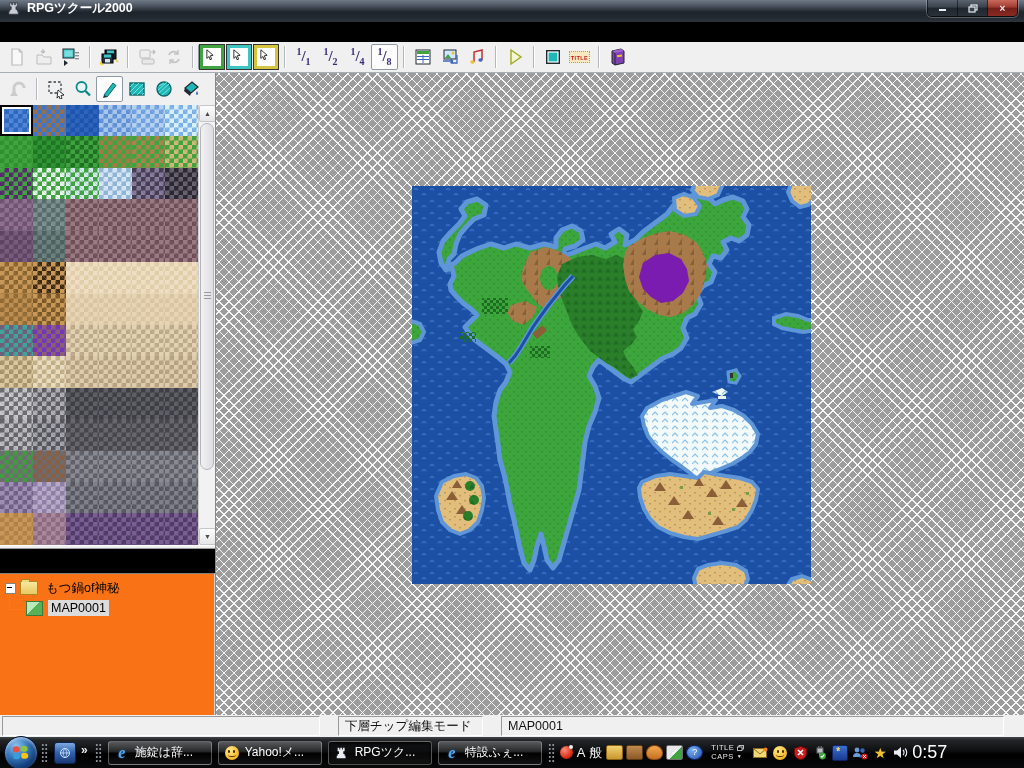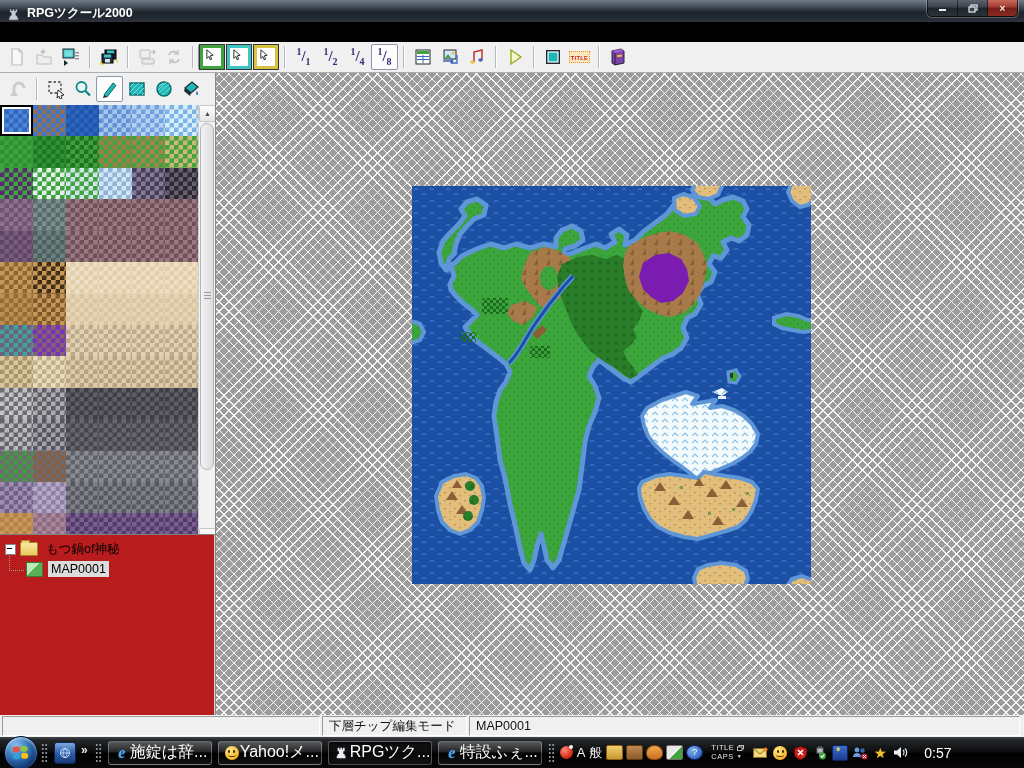--- a/index.html
+++ b/index.html
@@ -1,21 +1,21 @@
 <!DOCTYPE html>
 <html style="--m-ocean: #1B50A4; --m-wave: #3A6EC2; --m-shallow: #5E96D8; --m-grass: #3CA53C; --m-grassdot: #2F8F2F; --m-forest: #2A7E2A; --m-forestdark: #1F6B22; --m-mtn: #A87A4A; --m-mtndark: #7A5630; --m-crater: #7A1CB0; --m-ice: #F2FAFC; --m-iceline: #8CC2E8; --m-sand: #E2BE7C; --m-sanddark: #C09858; --m-desertmtn: #8A5E36; --m-village: #1E6E22; --m-bridge: #8A5E36;"><head>
 <meta charset="utf-8">
 <style>
   html,body{margin:0;padding:0;background:#000;}
   #screen{position:relative;width:1024px;height:768px;overflow:hidden;
     font-family:"Liberation Sans",sans-serif;-webkit-font-smoothing:antialiased;}
   
   .titlebar{position:absolute;left:0;top:0;width:1024px;height:22px;
     background:linear-gradient(180deg,#707A87 0%,#49525D 28%,#1E242B 55%,#232930 80%,#2E343C 100%);
-    display:flex;align-items:flex-end;color:#fff;font-size:12.5px;font-weight:bold;}
+    display:flex;align-items:flex-start;color:#fff;font-size:12.5px;font-weight:bold;}
   .titlebar .appicon{margin:0 5px 0 6px;width:16px;height:16px;display:flex;align-items:center;justify-content:center;}
   .winbtns{position:absolute;right:6px;top:0;display:flex;border:1px solid rgba(0,0,0,.65);
     border-top:none;border-radius:0 0 5px 5px;overflow:hidden;box-shadow:0 0 0 1px rgba(255,255,255,.25);}
   .wbtn{width:29px;height:16px;display:flex;align-items:center;justify-content:center;
     background:linear-gradient(180deg,#5A636E 0%,#39414B 45%,#20262D 50%,#2A3139 100%);
     border-right:1px solid rgba(0,0,0,.5);color:#E8ECF2;font-size:10px;}
   .wbtn:last-child{border-right:none;}
   .wbtn.close{background:linear-gradient(180deg,#C96A5B 0%,#A03A30 45%,#741F1A 50%,#8A2A22 100%);font-weight:bold;}
   
   .menubar{position:absolute;left:0;top:22px;width:1024px;height:20px;background:#F0F0F0;
@@ -44,77 +44,77 @@
   .tile.sel{outline:2px solid #000;outline-offset:-2px;box-shadow:inset 0 0 0 4px #fff;z-index:2;}
   .vscroll{position:absolute;right:0;top:0;width:17px;height:440px;background:#F2F2F2;border-left:1px solid #D0D0D0;box-sizing:border-box;}
   .sarrow{position:absolute;left:0;width:17px;height:17px;display:flex;align-items:center;justify-content:center;
     font-size:7px;color:#4A4A4A;background:linear-gradient(180deg,#FDFDFD,#E6E6E8);border:1px solid #C6C6C8;box-sizing:border-box;border-radius:2px;}
   .sthumb{position:absolute;left:1px;top:18px;width:14px;height:347px;border-radius:7px;
     background:linear-gradient(90deg,#F2F2F4,#DDDDE2);border:1px solid #B4B4BC;box-sizing:border-box;}
   .sgrip{position:absolute;left:3px;top:168px;width:7px;height:8px;
     background:repeating-linear-gradient(180deg,#9A9AA2 0 1px,transparent 1px 3px);}
   .splitter{position:absolute;left:0;top:545px;width:215px;height:4px;background:#F0F0F0;border-top:1px solid #fff;border-bottom:1px solid #9A9A9A;box-sizing:border-box;}
   
-  .tree{position:absolute;left:0;top:534px;width:215px;height:202px;background:#b91c1c;
+  .tree{position:absolute;left:0;top:573px;width:215px;height:166px;background:#f97316;
     border-top:1px solid #808080;border-right:1px solid #D0D0D0;box-sizing:border-box;font-size:12.5px;color:#000;padding-top:4px;}
   .trow{display:flex;align-items:center;height:20px;}
   .texp{width:9px;height:9px;border:1px solid #848484;background:#fff;margin:0 4px 0 5px;position:relative;flex:none;}
   .texp::after{content:"";position:absolute;left:1px;top:3px;width:5px;height:1px;background:#000;}
   .tconn{width:14px;height:14px;border-left:1px dotted #9A9A9A;border-bottom:1px dotted #9A9A9A;margin:-6px 2px 6px 9px;flex:none;}
   .tico-folder{width:16px;height:12px;background:linear-gradient(180deg,#F8E8A0,#E8C860);border:1px solid #A8862A;border-radius:1px;position:relative;margin-right:5px;flex:none;}
   .tico-folder::before{content:"";position:absolute;left:0;top:-3px;width:7px;height:2px;background:#F0D878;border:1px solid #A8862A;border-bottom:none;}
   .tico-map{width:15px;height:13px;background:linear-gradient(135deg,#BCE8BC 0 45%,#58B058 45%);border:1px solid #3A7A3A;margin-right:5px;flex:none;}
   .tlabel{padding:1px 3px;white-space:nowrap;}
   .trow.sel .tlabel{background:#DCDCDC;}
   
   .workspace{position:absolute;left:215px;top:73px;width:809px;height:642px;background-color:#9C9C9C;
     background-image:repeating-linear-gradient(45deg,rgba(255,255,255,.9) 0 1px,transparent 1px 7px),
       repeating-linear-gradient(-45deg,rgba(255,255,255,.9) 0 1px,transparent 1px 7px);
     border-left:1px solid #888;box-sizing:border-box;}
   #mapsvg{position:absolute;left:196px;top:113px;}
   
   .statusbar{position:absolute;left:0;top:715px;width:1024px;height:22px;background:#F0F0F0;
     display:flex;align-items:stretch;font-size:12.5px;color:#111;box-sizing:border-box;padding:1px 2px;}
-  .spanel{border:1px solid;border-color:#9A9A9A #FFF #FFF #9A9A9A;margin-right:2px;display:flex;align-items:center;padding:0 6px;box-sizing:border-box;}
+  .spanel{border:1px solid;border-color:#9A9A9A #FFF #FFF #9A9A9A;margin-right:18px;display:flex;align-items:center;padding:0 6px;box-sizing:border-box;}
   
   .taskbar{position:absolute;left:0;top:737px;width:1024px;height:31px;
     background:linear-gradient(180deg,#43464A 0%,#232527 10%,#0E0F11 45%,#000 55%,#08090A 100%);
     display:flex;align-items:center;color:#fff;}
   .orb{width:32px;height:32px;border-radius:50%;margin-left:4px;position:relative;flex:none;
     background:radial-gradient(circle at 35% 28%,#8EC4EE 0%,#3C7CC0 35%,#15407C 68%,#0A2348 100%);
     border:1px solid #061428;box-shadow:inset 0 2px 3px rgba(255,255,255,.5);}
   .orbflag{position:absolute;left:8px;top:9px;width:16px;height:14px;display:grid;grid-template-columns:7px 7px;grid-auto-rows:6px;gap:1px;transform:rotate(-4deg);}
   .orbflag span{border-radius:40% 60% 50% 50%;display:block;}
   .grip{width:7px;height:20px;margin:0 3px;flex:none;
     background-image:radial-gradient(circle,#8A9096 .9px,transparent 1.1px);background-size:3.5px 4px;}
   .qlicon{width:20px;height:20px;border-radius:3px;flex:none;margin:0 3px;
     background:linear-gradient(180deg,#7FA8E0 0%,#2E5FAE 50%,#1A3A78 100%);border:1px solid #0E2450;
     display:flex;align-items:center;justify-content:center;color:#CFE4FF;font-size:10px;}
   .chev{color:#EAEAEA;font-size:12px;font-weight:bold;margin:0 4px 6px 2px;flex:none;}
   .tkbtn{width:104px;height:24px;margin:0 3px;border-radius:3px;flex:none;display:flex;align-items:center;
     border:1px solid rgba(255,255,255,.30);box-sizing:border-box;padding:0 5px;overflow:hidden;
     background:linear-gradient(180deg,rgba(255,255,255,.25) 0%,rgba(255,255,255,.10) 45%,rgba(0,0,0,.30) 50%,rgba(60,60,60,.25) 100%);}
   .tkbtn.active{background:linear-gradient(180deg,rgba(0,0,0,.5),rgba(40,40,40,.4));box-shadow:inset 0 1px 3px #000;}
-  .tkbtn .lbl{color:#fff;font-size:16px;white-space:nowrap;}
+  .tkbtn .lbl{color:#fff;font-size:12px;margin-left:5px;white-space:nowrap;}
   .tkico{width:16px;height:16px;flex:none;display:flex;align-items:center;justify-content:center;}
   .ie-e{font-family:"Liberation Serif",serif;font-style:italic;font-weight:bold;color:#57A8E8;font-size:16px;line-height:1;text-shadow:0 0 2px #1A5AA8;}
   .smile{width:14px;height:14px;border-radius:50%;background:radial-gradient(circle at 35% 30%,#FFE98A,#F4B62A 70%,#C88A10);position:relative;}
   .smile i{position:absolute;top:4px;width:2px;height:3px;background:#4A2A00;border-radius:1px;}
   .smile i.l{left:3.5px;} .smile i.r{right:3.5px;}
   .smile b{position:absolute;left:3px;bottom:2.5px;width:8px;height:4px;border-bottom:1.4px solid #4A2A00;border-radius:50%;}
   .langbar{display:flex;align-items:center;gap:4px;margin:0 2px;}
   .imeball{width:13px;height:13px;border-radius:50%;background:radial-gradient(circle at 35% 30%,#FF8A7A,#D22A10 65%,#8A1000);position:relative;flex:none;}
   .imeball::after{content:"";position:absolute;right:0px;top:-1px;width:4px;height:4px;background:#F0F0F0;border-radius:50%;}
   .imetxt{font-size:13px;color:#F2F2F2;}
   .lbico{width:15px;height:13px;border-radius:2px;flex:none;}
   .capskana{display:flex;flex-direction:column;justify-content:center;line-height:1.15;margin:0 4px;}
   .capskana .row{display:flex;align-items:center;gap:3px;font-size:7.5px;color:#E6E6E6;letter-spacing:.5px;}
   .tray{display:flex;align-items:center;gap:4px;margin-left:2px;}
   .trayico{width:16px;height:16px;display:flex;align-items:center;justify-content:center;position:relative;flex:none;}
-  .clock{font-size:14px;color:#fff;margin:0 10px 0 16px;white-space:nowrap;text-align:center;}
+  .clock{font-size:18px;color:#fff;margin:0 10px 0 4px;white-space:nowrap;text-align:center;}
 </style>
 </head>
 <body>
 
 <div id="screen">
 
   <div class="titlebar">
     <span class="appicon">
       <svg viewBox="0 0 16 16" width="15" height="15">
           <path d="M3,2 h2 v2 h1 v-2 h2 v2 h1 v-2 h2 v4 h-1.5 v3 h1.5 v2 h1 v3 H2 v-3 h1 v-2 h1.5 V6 H3 Z" fill="#C8CCD6" stroke="#20242C" stroke-width=".6"></path>

